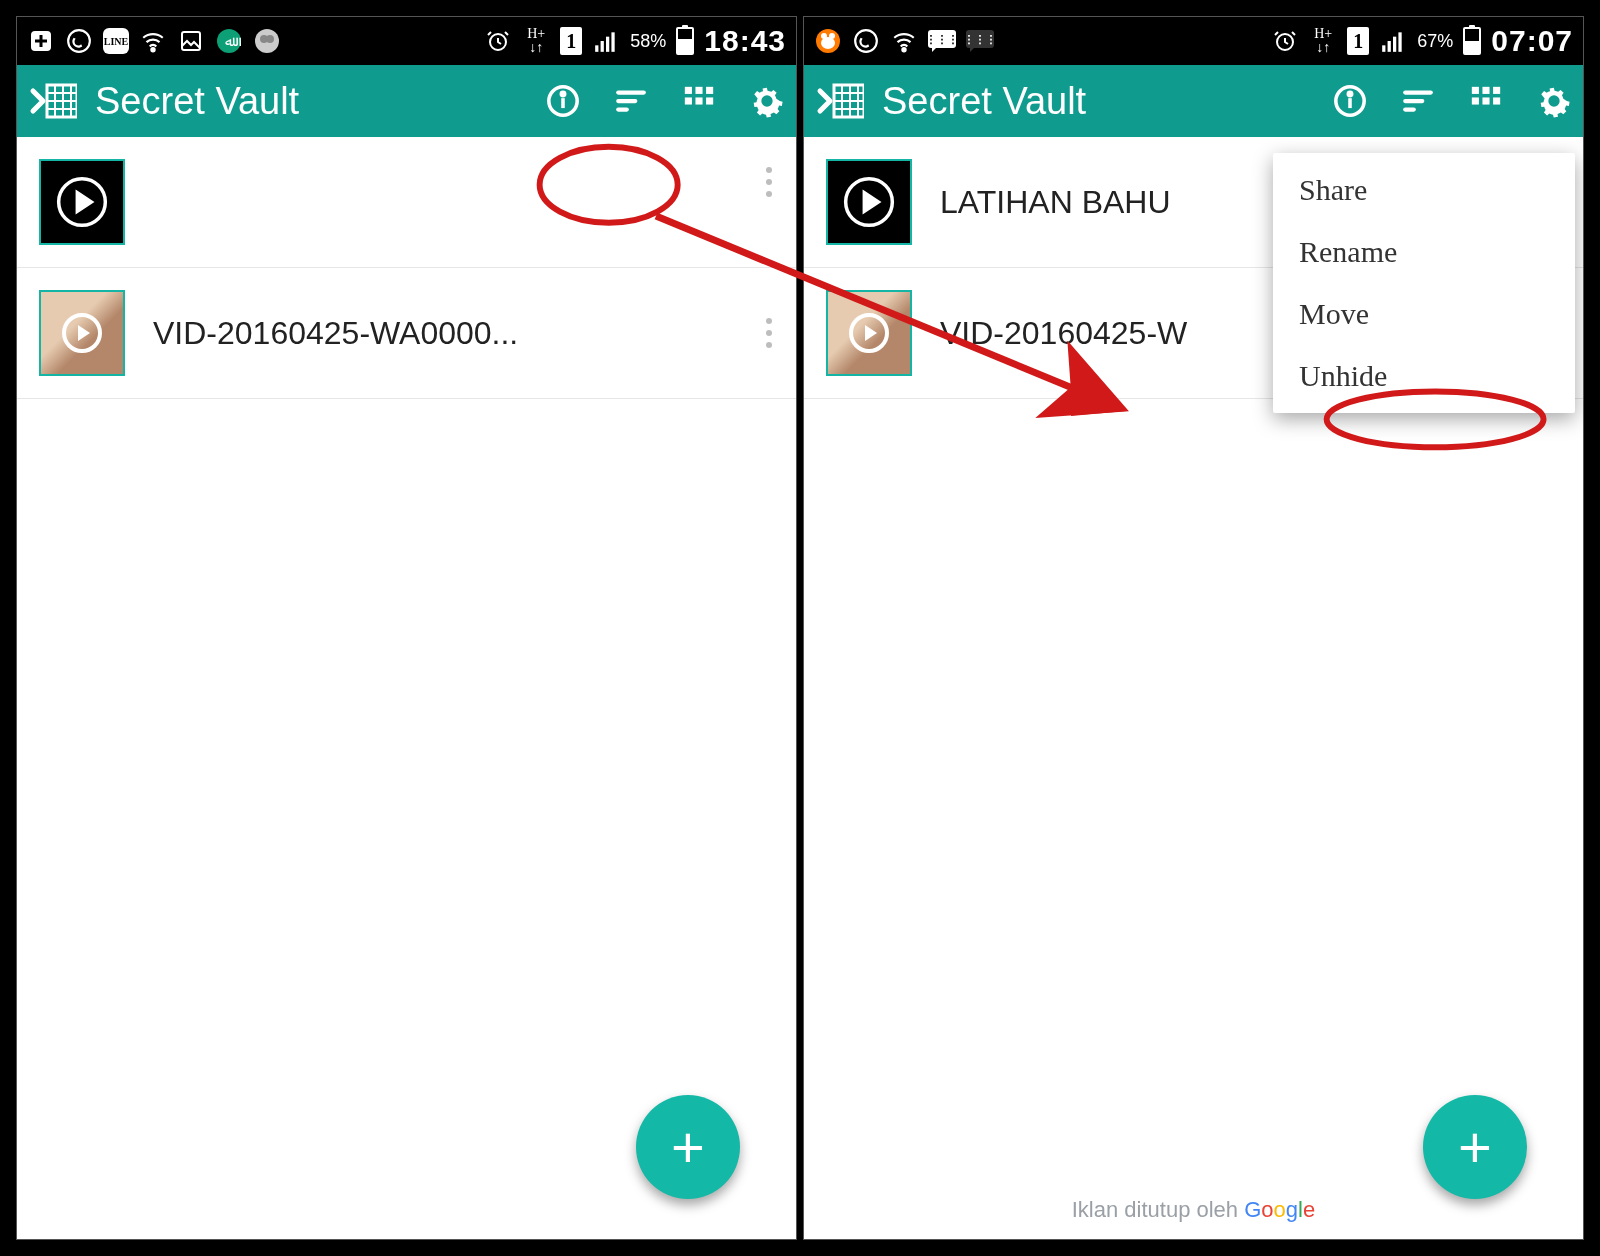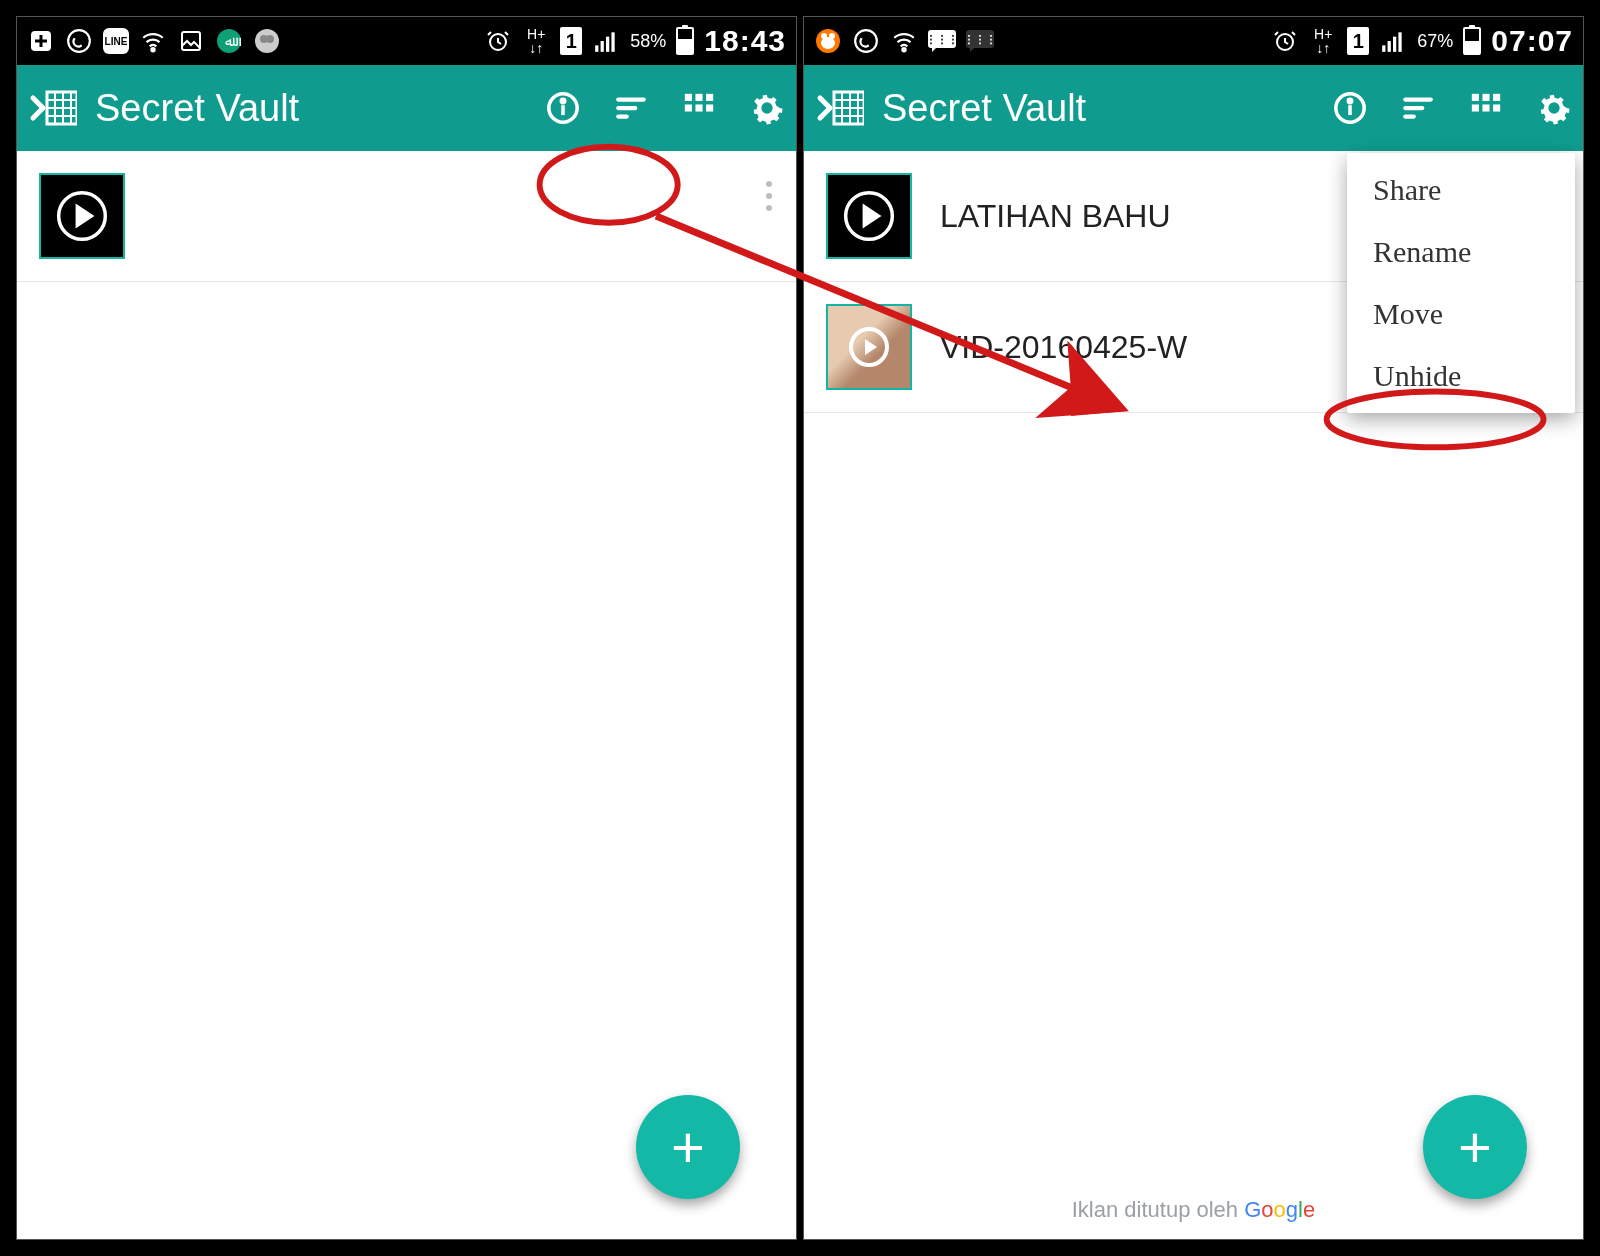--- a/index.html
+++ b/index.html
@@ -3,50 +3,50 @@
 <meta charset="utf-8">
 <style>
   * { box-sizing: border-box; margin: 0; padding: 0; }
   html, body { width: 1600px; height: 1256px; font-family: Arial, sans-serif; }
   body { background: #000; padding: 16px; display: flex; gap: 6px; }
   .phone { flex: 1; background: #fff; display: flex; flex-direction: column; position: relative; overflow: hidden; border: 1px solid #555; }
   
   
   .statusbar { background: #000; color: #fff; height: 48px; display: flex; align-items: center; padding: 0 10px; font-size: 26px; justify-content: space-between; }
   .statusbar .left, .statusbar .right { display: flex; align-items: center; gap: 10px; }
-  .sb-icon { display: inline-flex; align-items: center; justify-content: center; width: 28px; height: 28px; }
+  .sb-icon { display: inline-flex; align-items: center; justify-content: center; width: 28px; height: 28px; font-family: Liberation Serif, serif; }
   .battery-pct { font-size: 18px; }
   .clock { font-size: 30px; font-weight: 700; letter-spacing: 1px; }
   .battery-box { width: 18px; height: 28px; border: 2px solid #fff; border-radius: 2px; position: relative; }
   .battery-box::before { content:''; position:absolute; top:-4px; left:4px; width:6px; height:3px; background:#fff; border-radius:1px;}
   .battery-fill { position:absolute; bottom:0; left:0; right:0; background:#fff; }
   
   
-  .toolbar { background: #0f9c8e; color: #fff; height: 86px; display: flex; align-items: center; padding: 0 12px; }
+  .toolbar { background: #0f9c8e; color: #fff; height: 72px; display: flex; align-items: center; padding: 0 12px; }
   .toolbar .back { display:flex; align-items:center; margin-right: 18px; }
   .toolbar .title { font-size: 38px; font-weight: 400; flex: 1; }
   .toolbar .actions { display: flex; gap: 34px; align-items:center; }
   .tb-icon { width: 34px; height: 34px; display:inline-flex; align-items:center; justify-content:center; }
 
   
   .list { background:#fff; }
   .list-item { display:flex; align-items:center; padding: 22px 22px; border-bottom: 1px solid #e6e6e6; position:relative; }
   .thumb { width: 86px; height: 86px; border: 2px solid #14b5a5; display:flex; align-items:center; justify-content:center; margin-right: 28px; overflow:hidden; }
   .thumb.video-dark { background:#000; }
   .thumb.video-light { background:#fff; }
   .list-label { font-size: 32px; color: #222; flex:1; white-space:nowrap; overflow:hidden; text-overflow:ellipsis; }
   .menu-dots { width: 20px; display:flex; flex-direction:column; gap:6px; padding:10px; position:absolute; right:20px; top:20px; }
   .menu-dots span { width:6px; height:6px; border-radius:50%; background:#bdbdbd; }
   
   
   .fab { position:absolute; bottom: 40px; right: 56px; width: 104px; height:104px; border-radius:50%; background:#13b8a6; color:#fff; display:flex; align-items:center; justify-content:center; font-size:52px; box-shadow:0 6px 12px rgba(0,0,0,.35); }
   .fab-plus { font-size:58px; font-weight:300; line-height:1; }
   
   
-  .popup { position:absolute; top: 136px; right: 8px; width: 228px; background:#fff; box-shadow: 0 6px 20px rgba(0,0,0,.35); border-radius:2px; z-index:10; padding:6px 0; }
+  .popup { position:absolute; top: 136px; right: 8px; width: 302px; background:#fff; box-shadow: 0 6px 20px rgba(0,0,0,.35); border-radius:2px; z-index:10; padding:6px 0; }
   .popup-item { font-family: 'Comic Sans MS', cursive; font-size: 30px; color:#333; padding: 14px 26px; position:relative; }
   
   
   .ad-label { position:absolute; bottom:16px; left:0; right:0; text-align:center; font-size:22px; color:#9aa0a6; }
   .ad-label .g { font-family: Arial; font-weight:500; }
 
   
   .annotation-layer { position:absolute; inset:0; pointer-events:none; z-index:40; }
   
   
@@ -179,20 +179,33 @@
             <circle cx="12" cy="12" r="10"></circle>
             <path d="M10 8l6 4-6 4z" fill="#fff"></path>
           </svg>
       </div>
       <div class="menu-dots">
           <span></span>
           <span></span>
           <span></span>
         </div>
     </div>
+    <div class="list-item">
+      <div class="thumb video-light">
+        <div class="hand-thumb">
+            <span class="play-tri"></span>
+          </div>
+      </div>
+      <span class="list-label">VID-20160425-WA0000...</span>
+      <div class="menu-dots" style="top:40px">
+          <span></span>
+          <span></span>
+          <span></span>
+        </div>
+    </div>
   </div>
 
   <div class="fab">
       <span class="fab-plus">+</span>
     </div>
 
   <svg class="annotation-layer" width="100%" height="100%" viewBox="0 0 790 1224" preserveAspectRatio="none">
     <ellipse cx="600" cy="168" rx="70" ry="38" fill="none" stroke="#d11919" stroke-width="6"></ellipse>
   </svg>
 </div>

